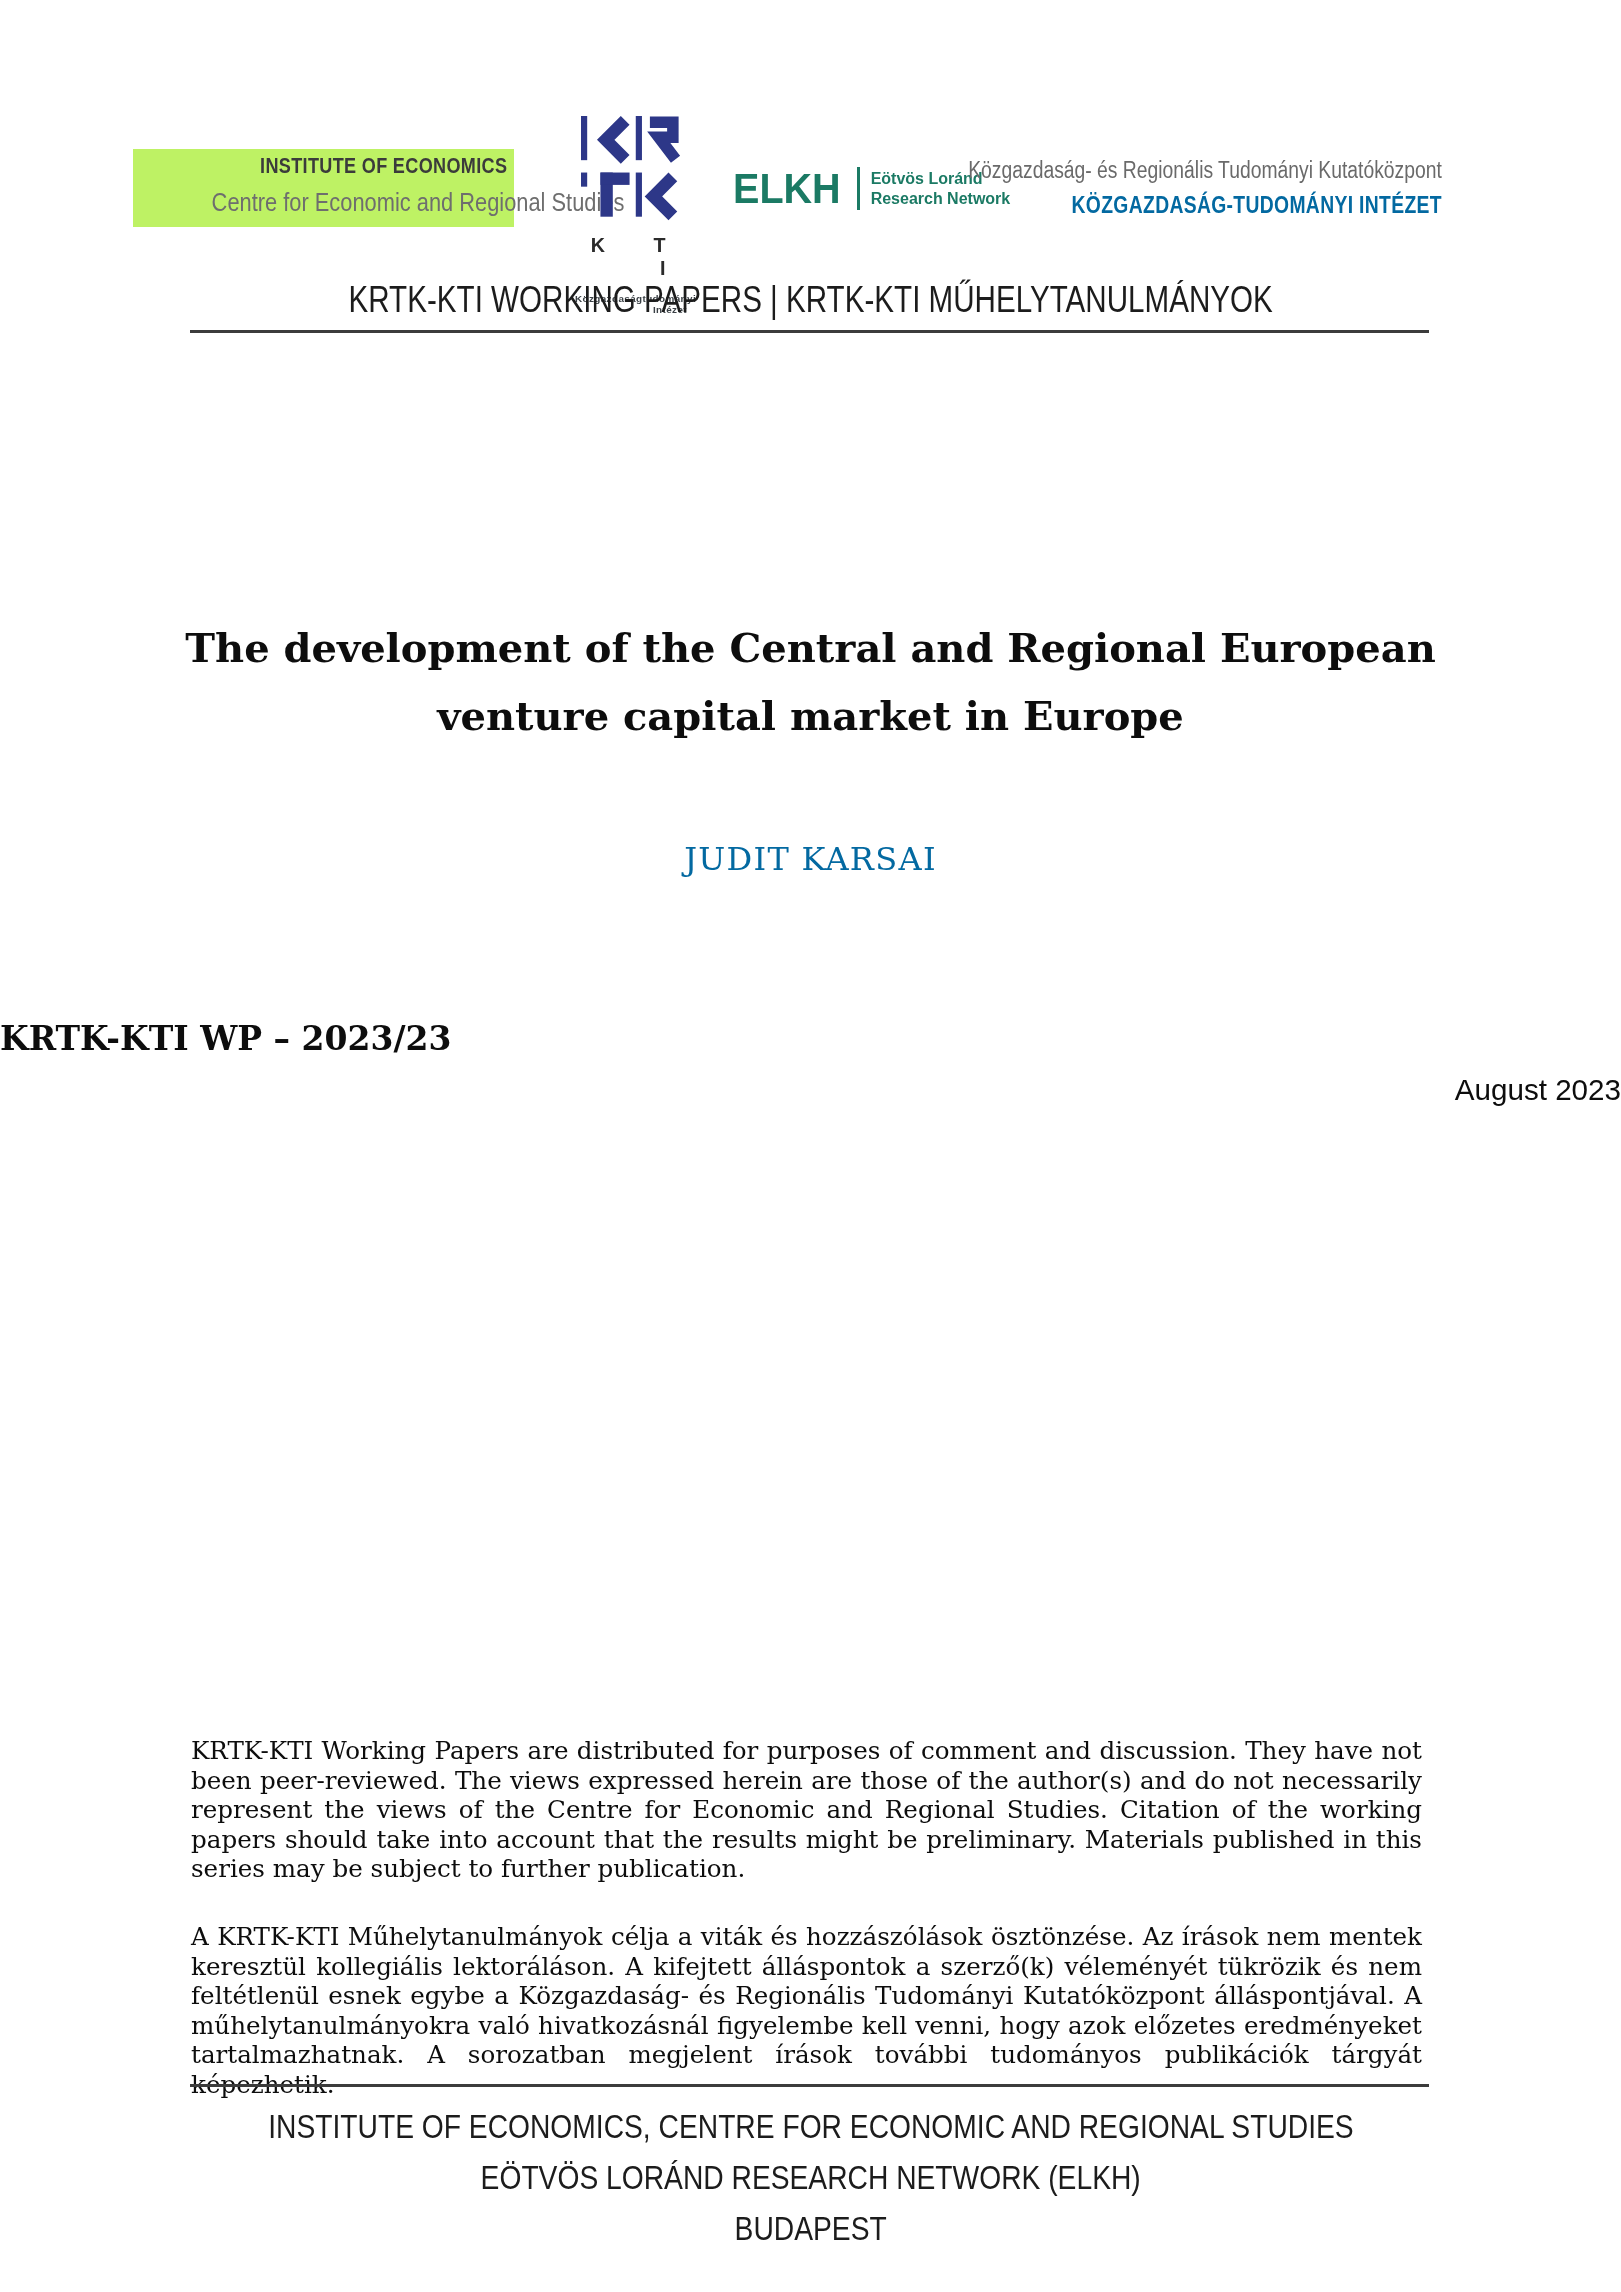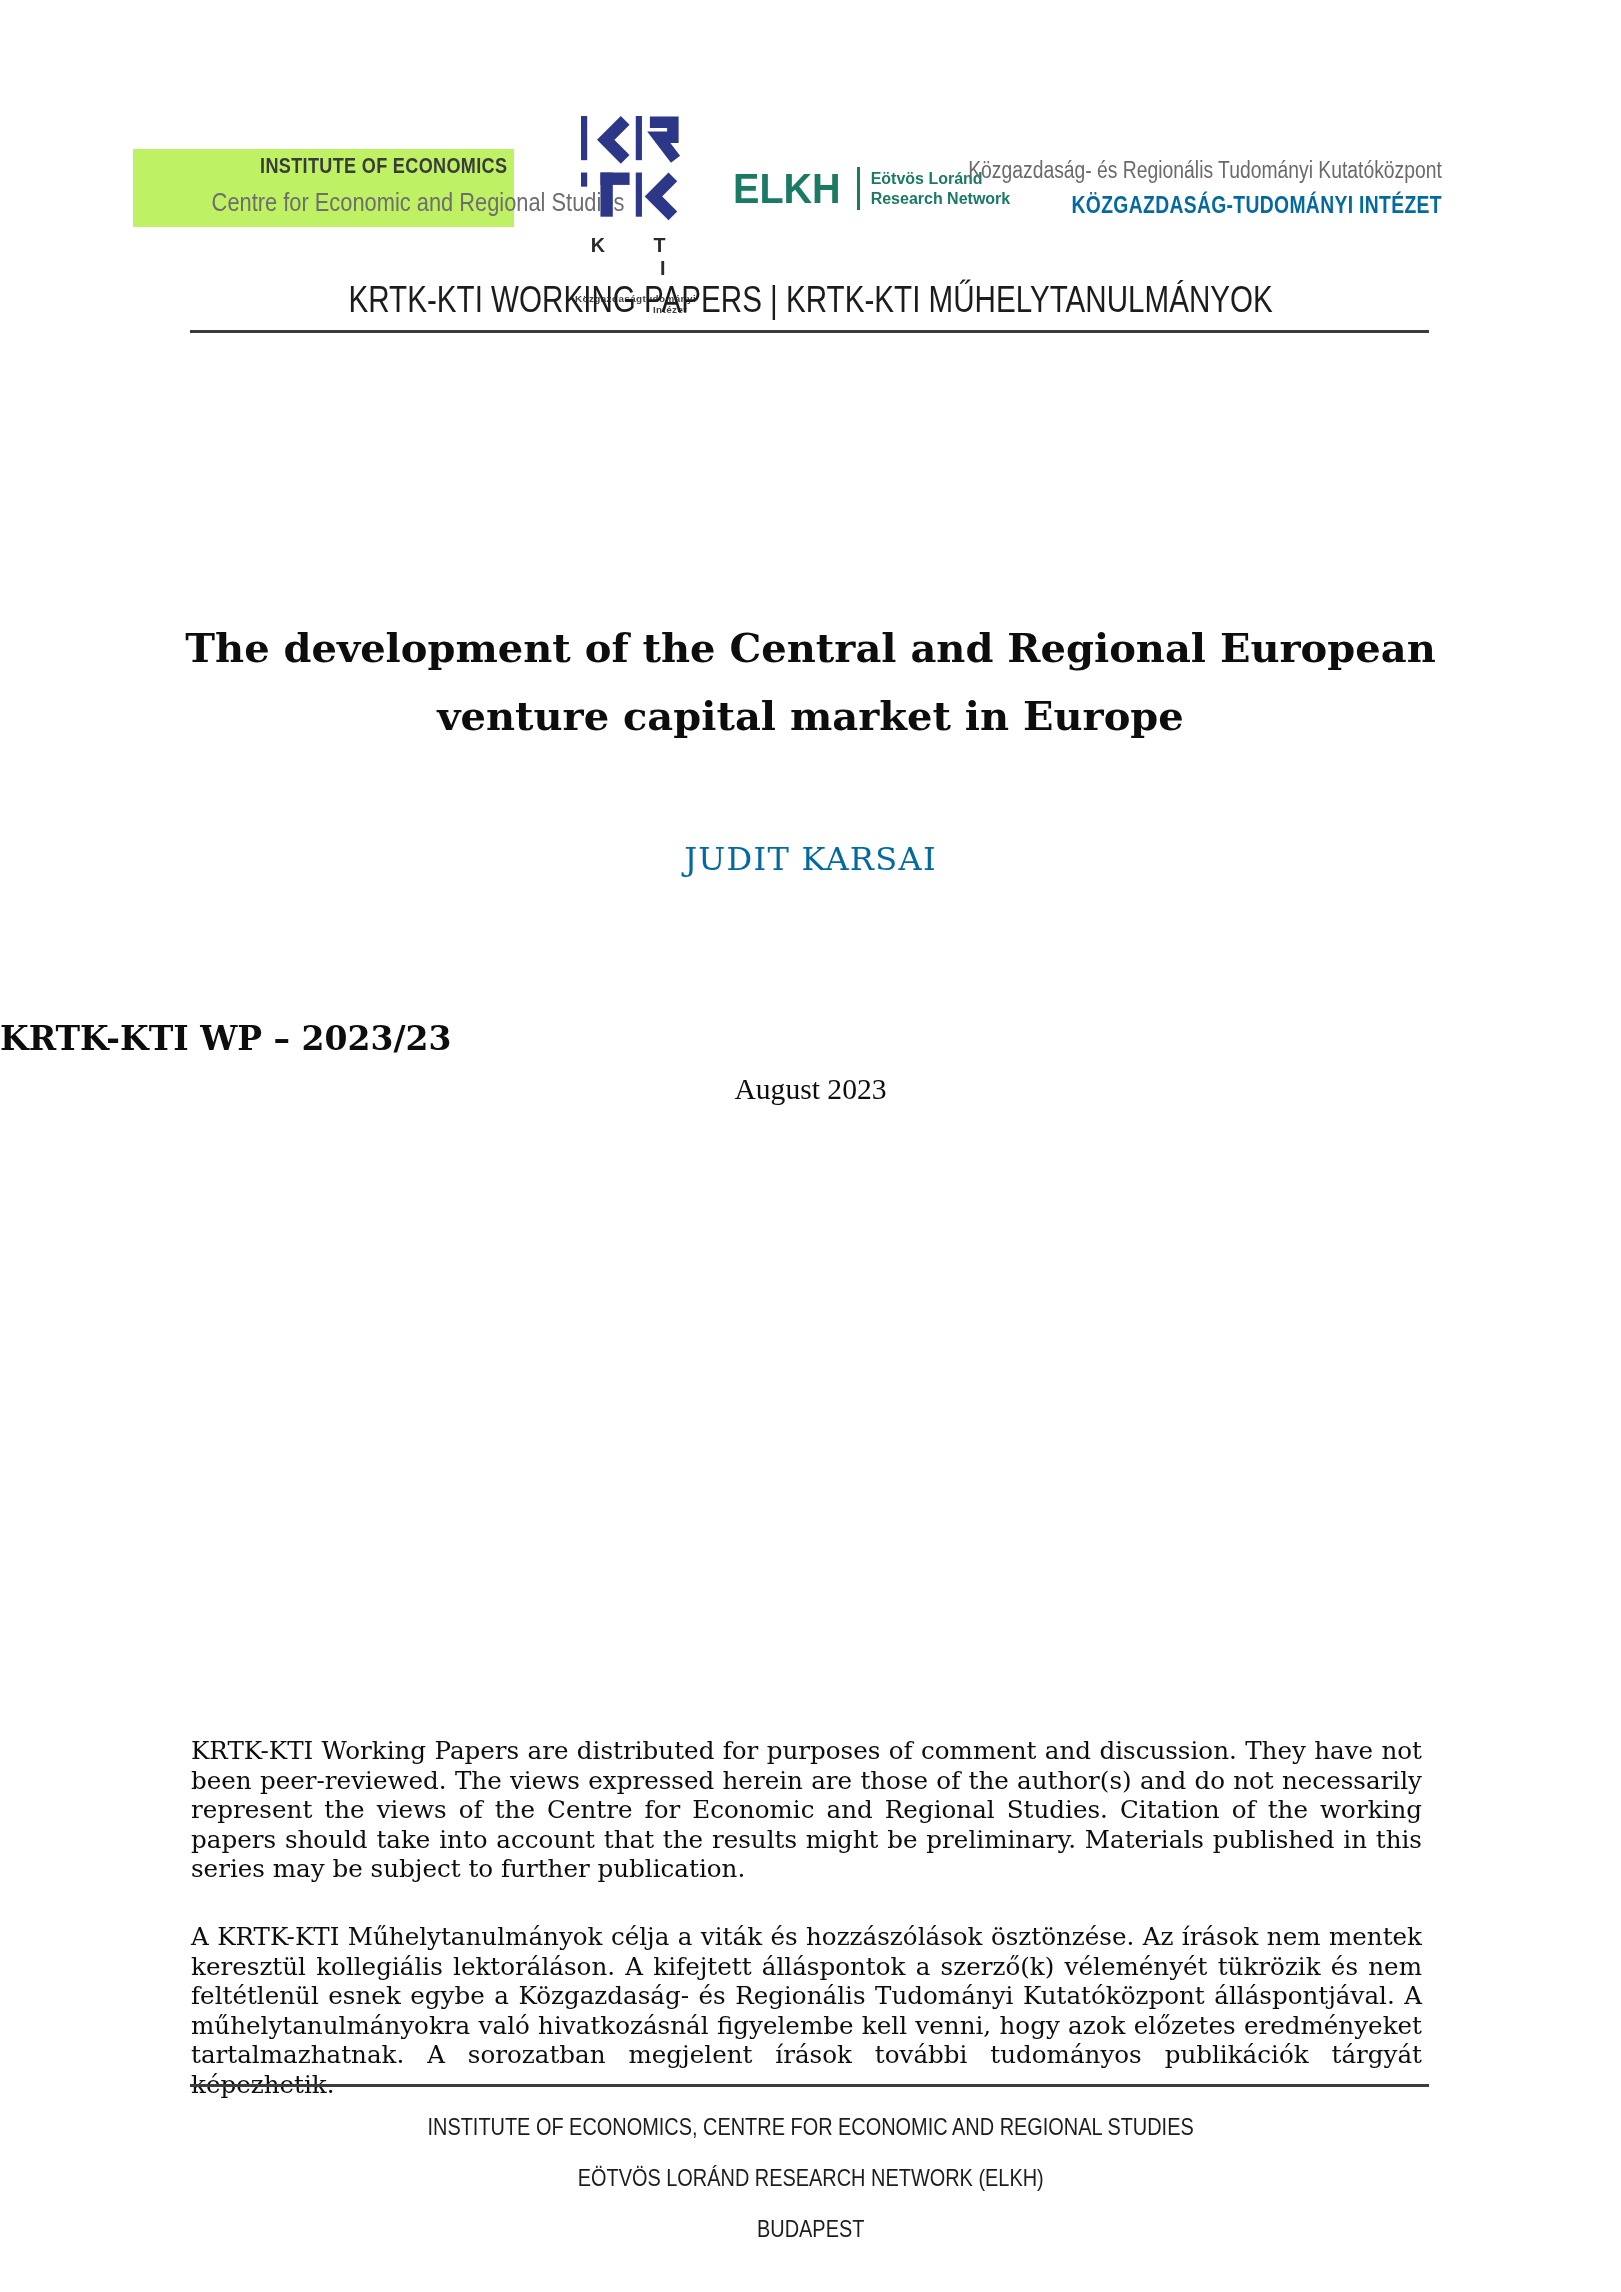--- a/index.html
+++ b/index.html
@@ -155,22 +155,22 @@
     font-family: "DejaVu Serif", serif;
     font-weight: bold;
     font-size: 33px;
     color: #0d0d0d;
   }
   .wp-date {
     position: absolute;
     top: 1073px;
     left: 0;
     width: 100%;
-    text-align: center;
-    font-family: Liberation Serif, serif;
+    text-align: right;
+    font-family: Liberation Sans, sans-serif;
     font-size: 29.6px;
     color: #0d0d0d;
   }
   
   .disclaimer {
     position: absolute;
     left: 191px;
     width: 1231px;
     font-family: "DejaVu Serif", serif;
     font-size: 24.6px;
@@ -180,21 +180,21 @@
   }
   .disclaimer-en { top: 1736px; }
   .disclaimer-hu { top: 1922px; }
   
   .footer {
     position: absolute;
     top: 2101px;
     left: 0;
     width: 100%;
     text-align: center;
-    font-size: 24px;
+    font-size: 34px;
     color: #1c1c1c;
   }
   .footer .line { line-height: 51px; }
   .footer .cond { transform: scaleX(0.83); }
 </style>
 </head>
 <body>
 
 <div class="page">
 

